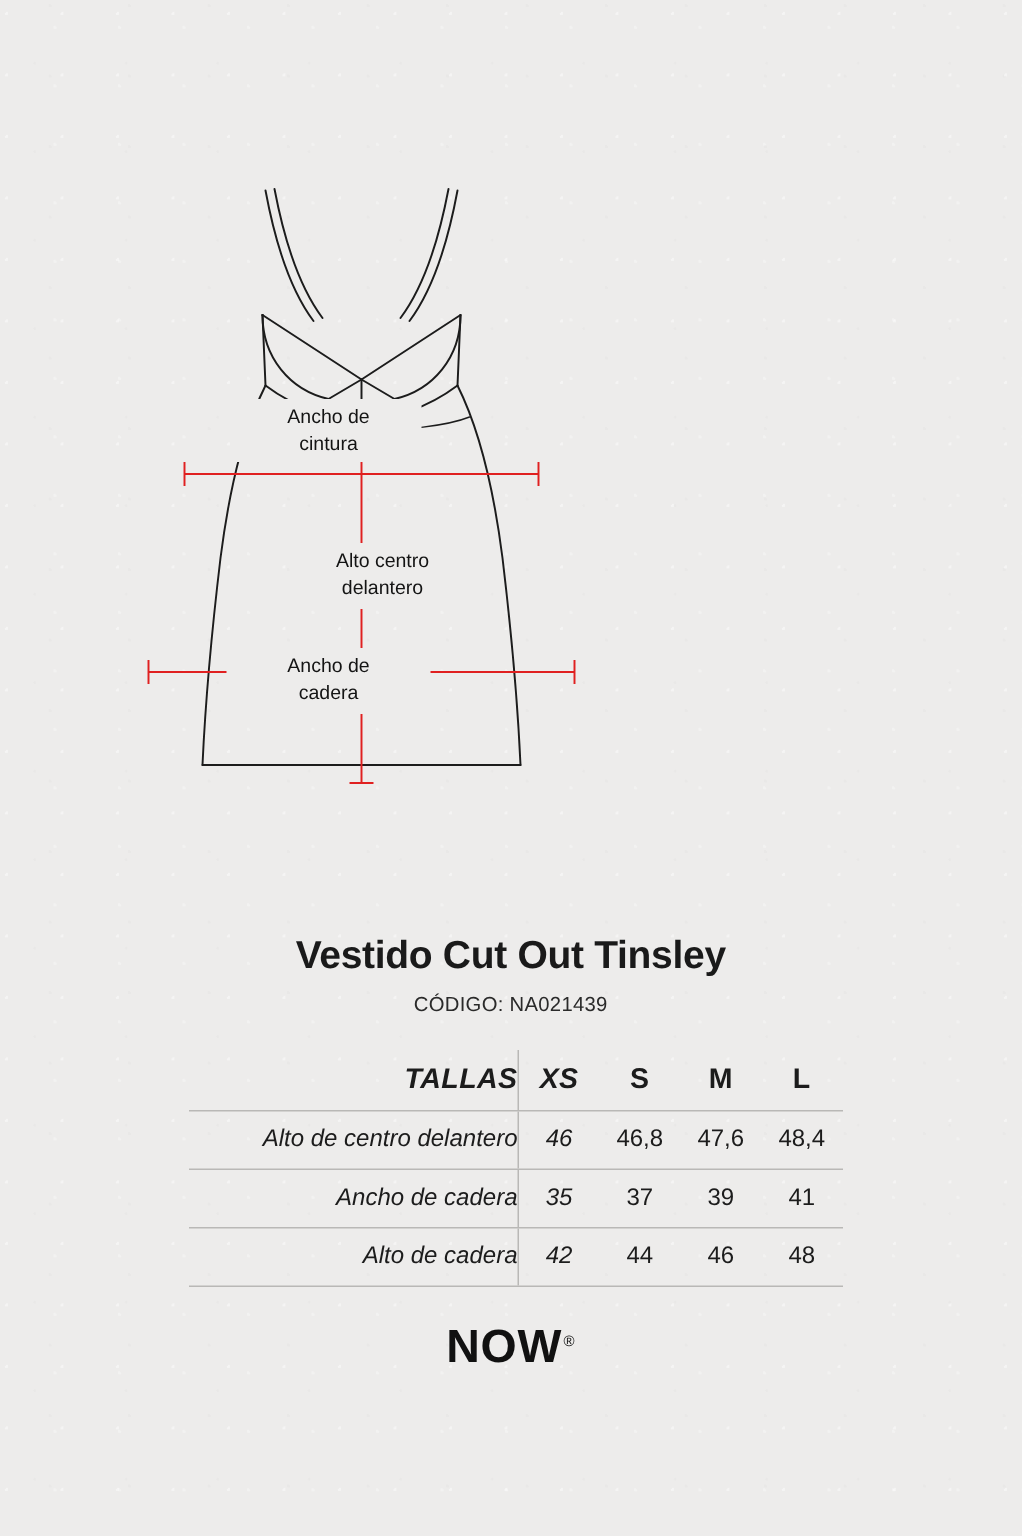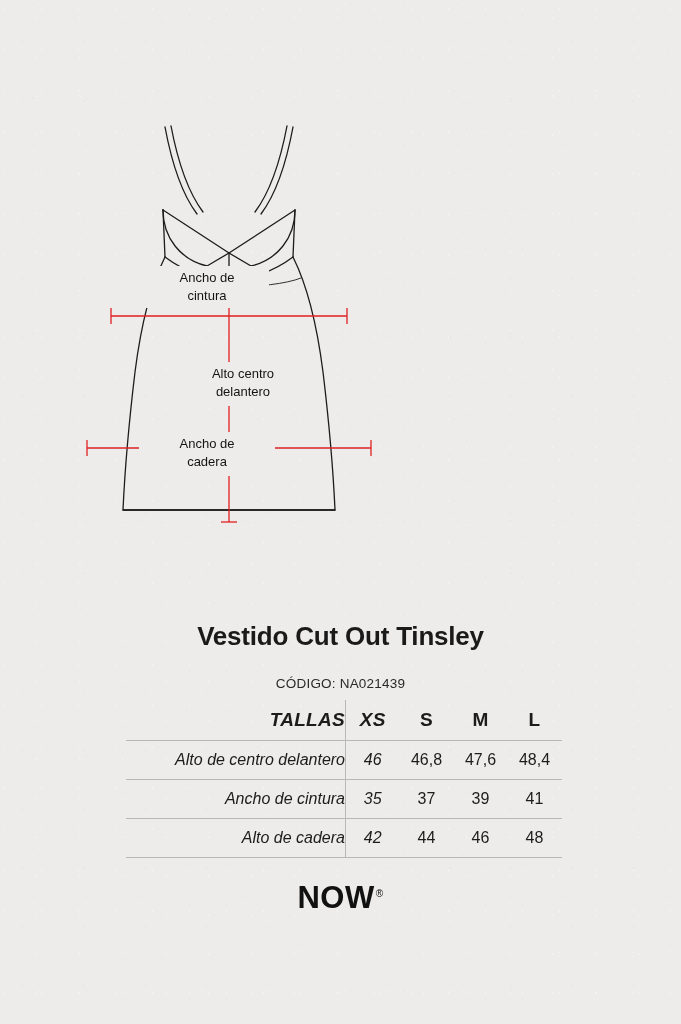--- a/index.html
+++ b/index.html
@@ -31,21 +31,21 @@
   .sheet {
     position: relative;
     width: 681px;
     height: 1024px;
   }
 
   
   .illustration {
     position: absolute;
     top: 110px;
-    left: 4px;
+    left: 16px;
     width: 565px;
     height: 460px;
     text-align: center;
   }
   .illustration svg {
     display: block;
     margin: 0 auto;
   }
 
   
@@ -59,21 +59,21 @@
   .product-title {
     font-size: 26px;
     font-weight: bold;
     letter-spacing: -0.2px;
     color: #1a1a1a;
     margin: 0;
   }
   .product-code {
     font-size: 13.5px;
     color: #2a2a2a;
-    margin-top: 24px;
+    margin-top: 10px;
     letter-spacing: 0.2px;
   }
 
   
   .size-table-wrap {
     position: absolute;
     top: 700px;
     left: 126px;
     width: 430px;
   }
@@ -247,21 +247,21 @@
       </thead>
       <tbody>
         <tr>
           <td class="row-head">Alto de centro delantero</td>
           <td class="sep">46</td>
           <td>46,8</td>
           <td>47,6</td>
           <td>48,4</td>
         </tr>
         <tr>
-          <td class="row-head">Ancho de cintura</td>
+          <td class="row-head">Ancho de cadera</td>
           <td class="sep">35</td>
           <td>37</td>
           <td>39</td>
           <td>41</td>
         </tr>
         <tr>
           <td class="row-head">Alto de cadera</td>
           <td class="sep">42</td>
           <td>44</td>
           <td>46</td>

